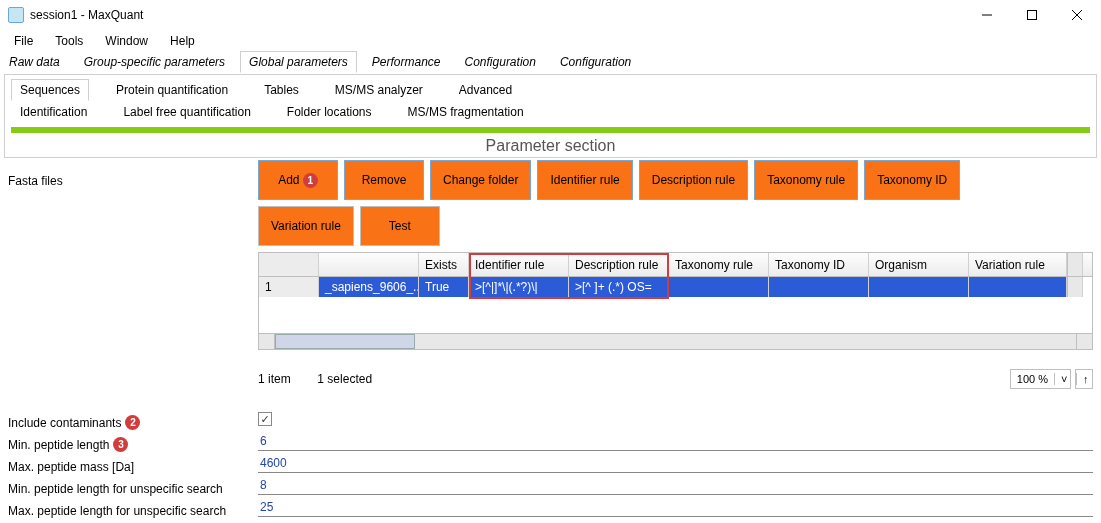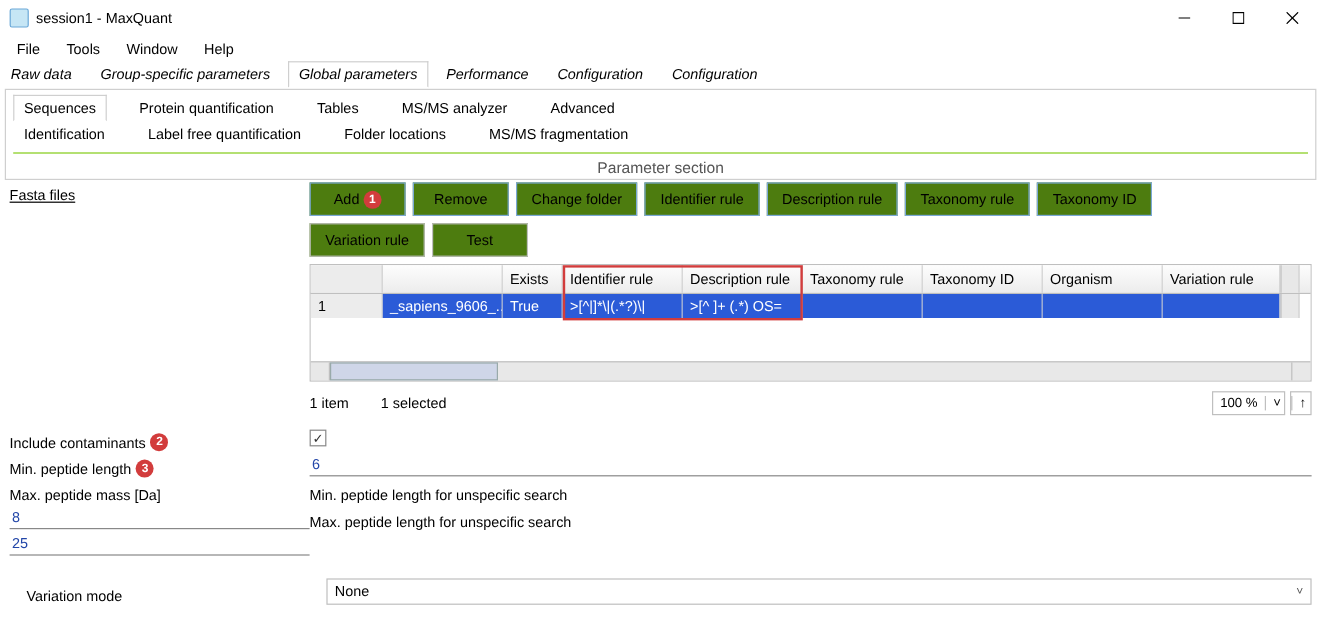--- a/index.html
+++ b/index.html
@@ -75,51 +75,50 @@
     padding: 3px 8px;
     border: 1px solid transparent;
   }
   .subtab.active {
     border: 1px solid #cfcfcf;
     border-bottom: 1px solid #fff;
     background: #fff;
   }
   .param-section-label {
     text-align:center;
-    font-size: 13px;
+    font-size: 16px;
     color: #555;
     padding: 4px 0 2px;
-    border-top: 1px solid #84cc16;
+    border-top: 6px solid #84cc16;
     margin-top: 4px;
   }
   .body-grid {
     display: grid;
     grid-template-columns: 250px 1fr;
     gap: 0;
     padding: 2px 8px 0 8px;
   }
   .label-col { padding-top: 4px; }
   .label-row {
-    display:flex; align-items:flex-start; gap:4px;
+    display:flex; align-items:flex-end; gap:4px;
     height: 24px;
-    text-decoration: underline;
   }
   .marker {
     display:inline-flex; align-items:center; justify-content:center;
     width:15px; height:15px;
     background:#d23c3c; color:#fff;
     border-radius:50%;
     font-size:10px; font-weight:bold;
   }
   .btnrow { display:flex; gap:6px; margin-bottom:6px; }
   .btn {
-    height: 28px;
+    height: 40px;
     min-width: 80px;
     padding: 0 12px;
-    background: #4d7c0f;
+    background: #f97316;
     border: 1px solid #7aa8d6;
     display:flex; align-items:center; justify-content:center;
     font-size: 12px;
   }
   .btn.gray { border-color:#bfbfbf; }
   .table-wrap {
     border: 1px solid #bfbfbf;
     position: relative;
   }
   .thead {
@@ -160,21 +159,21 @@
     background:#e8e8e8;
     display:flex;
     border-top:1px solid #bfbfbf;
   }
   .hscroll .thumb {
     background:#cfd6e8;
     border:1px solid #9aa;
   }
   .status-row {
     display:flex; align-items:center; justify-content:space-between;
-    padding: 8px 0;
+    padding: 19px 0;
     font-size:12px;
   }
   .zoom-box {
     display:flex; align-items:center;
     border:1px solid #bfbfbf;
     height:20px;
     font-size:11px;
   }
   .zoom-box span { padding: 0 6px; }
   .zoom-box .chev { border-left:1px solid #bfbfbf; width:16px; text-align:center; }
@@ -370,20 +369,23 @@
     <span>Min. peptide length</span>
     <span class="marker">3</span>
   </div>
   <div class="frow-field">
     <input class="text-input" value="6" style="">
   </div>
 
   <div class="frow-label">
     <span>Max. peptide mass [Da]</span>
   </div>
+  <div class="frow-field">
+    <input class="text-input" value="4600" style="">
+  </div>
 
   <div class="frow-label">
     <span>Min. peptide length for unspecific search</span>
   </div>
   <div class="frow-field">
     <input class="text-input" value="8" style="">
   </div>
 
   <div class="frow-label">
     <span>Max. peptide length for unspecific search</span>

